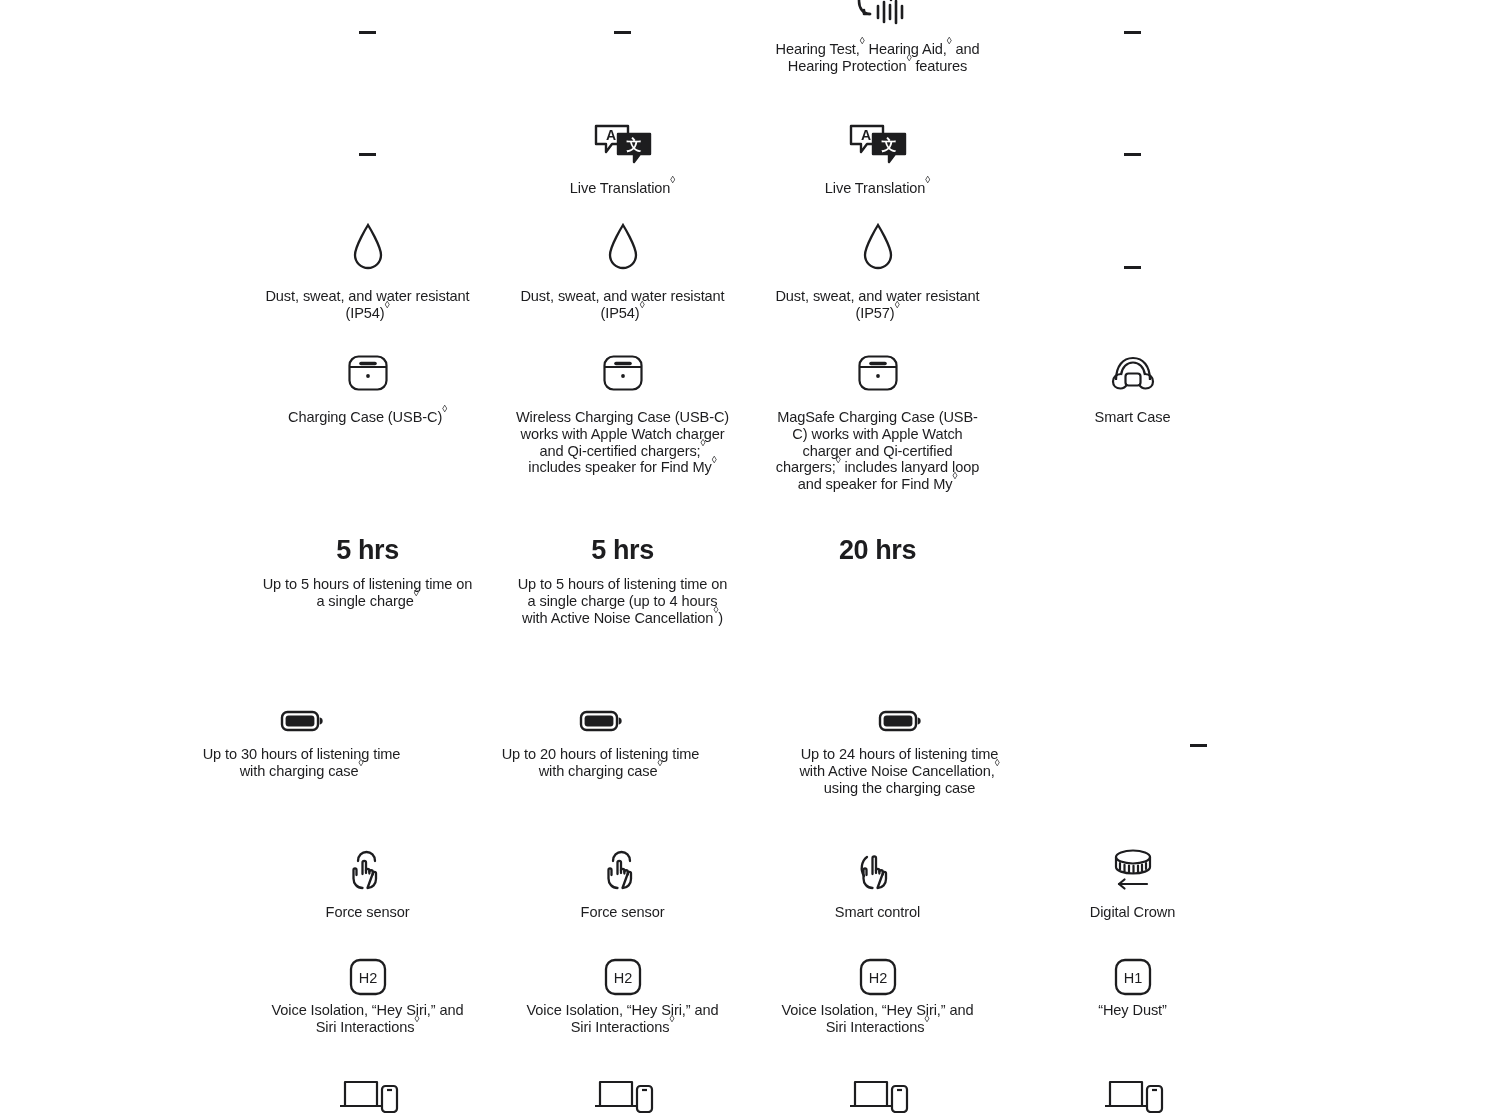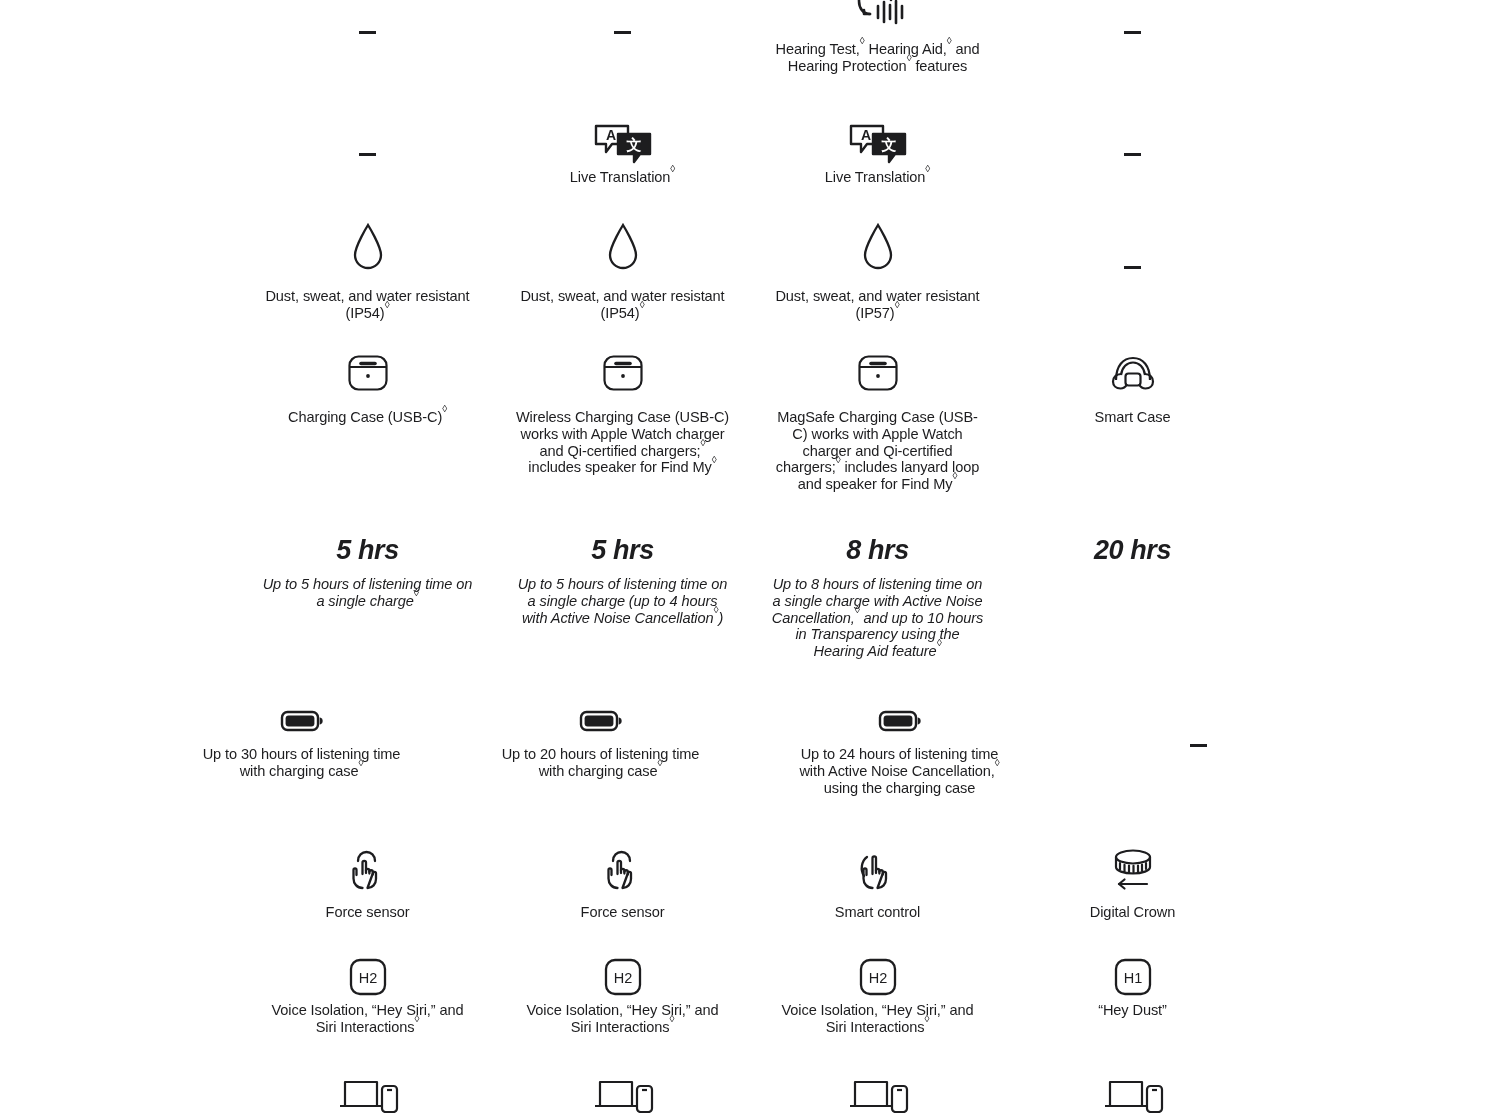--- a/index.html
+++ b/index.html
@@ -69,33 +69,33 @@
   }
 
   
   #row-hearing { position: absolute; top: -24px; left: 0; }
   #row-hearing .icon-wrap { height: 56px; }
   #row-hearing .caption { margin-top: 9px; }
   #row-hearing .dash-cell { padding-top: 55px; }
 
   #row-translation { position: absolute; top: 122px; left: 0; }
   #row-translation .icon-wrap { height: 42px; }
-  #row-translation .caption { margin-top: 5px; }
+  #row-translation .caption { margin-top: 16px; }
   #row-translation .dash-cell { padding-top: 31px; }
 
   #row-water { position: absolute; top: 222px; left: 0; }
   #row-water .icon-wrap { height: 50px; }
   #row-water .caption { margin-top: 16px; }
   #row-water .dash-cell { padding-top: 44px; }
 
   #row-case { position: absolute; top: 352px; left: 0; }
   #row-case .icon-wrap { height: 40px; }
   #row-case .caption { margin-top: 17px; }
 
-  #row-battery { position: absolute; top: 534px; left: 0; font-style: italic; }
+  #row-battery { position: absolute; top: 534px; left: 0; }
   #row-battery .caption { margin-top: 10px; text-align: center; }
 
   #row-casebattery { position: absolute; top: 700px; left: 0; gap: 44px; }
   #row-casebattery .icon-wrap { height: 34px; }
   #row-casebattery .caption { margin-top: 12px; }
   #row-casebattery .dash-cell { padding-top: 44px; }
 
   #row-control { position: absolute; top: 846px; left: 0; }
   #row-control .icon-wrap { height: 46px; }
   #row-control .caption { margin-top: 12px; }
@@ -251,24 +251,20 @@
   <div class="row" id="row-battery">
     <div class="cell">
       <div class="big-value">5 hrs</div>
       <div class="caption">Up to 5 hours of listening time on a single charge<sup class="fn">◊</sup></div>
     </div>
     <div class="cell">
       <div class="big-value">5 hrs</div>
       <div class="caption">Up to 5 hours of listening time on a single charge (up to 4 hours with Active Noise Cancellation<sup class="fn">◊</sup>)</div>
     </div>
     <div class="cell">
-      <div class="big-value">8 hrs</div>
-      <div class="caption">Up to 8 hours of listening time on a single charge with Active Noise Cancellation,<sup class="fn">◊</sup> and up to 10 hours in Transparency using the Hearing Aid feature<sup class="fn">◊</sup></div>
-    </div>
-    <div class="cell">
       <div class="big-value">20 hrs</div>
     </div>
   </div>
 
   <div class="row" id="row-casebattery">
     <div class="cell">
       <div class="icon-wrap">
         <svg width="44" height="26" viewBox="0 0 44 26" fill="none">
           <rect x="2" y="4" width="36" height="18" rx="5.5" fill="none" stroke="#1d1d1f" stroke-width="2.4"></rect>
           <rect x="5.6" y="7.6" width="28.8" height="10.8" rx="3" fill="#1d1d1f"></rect>

